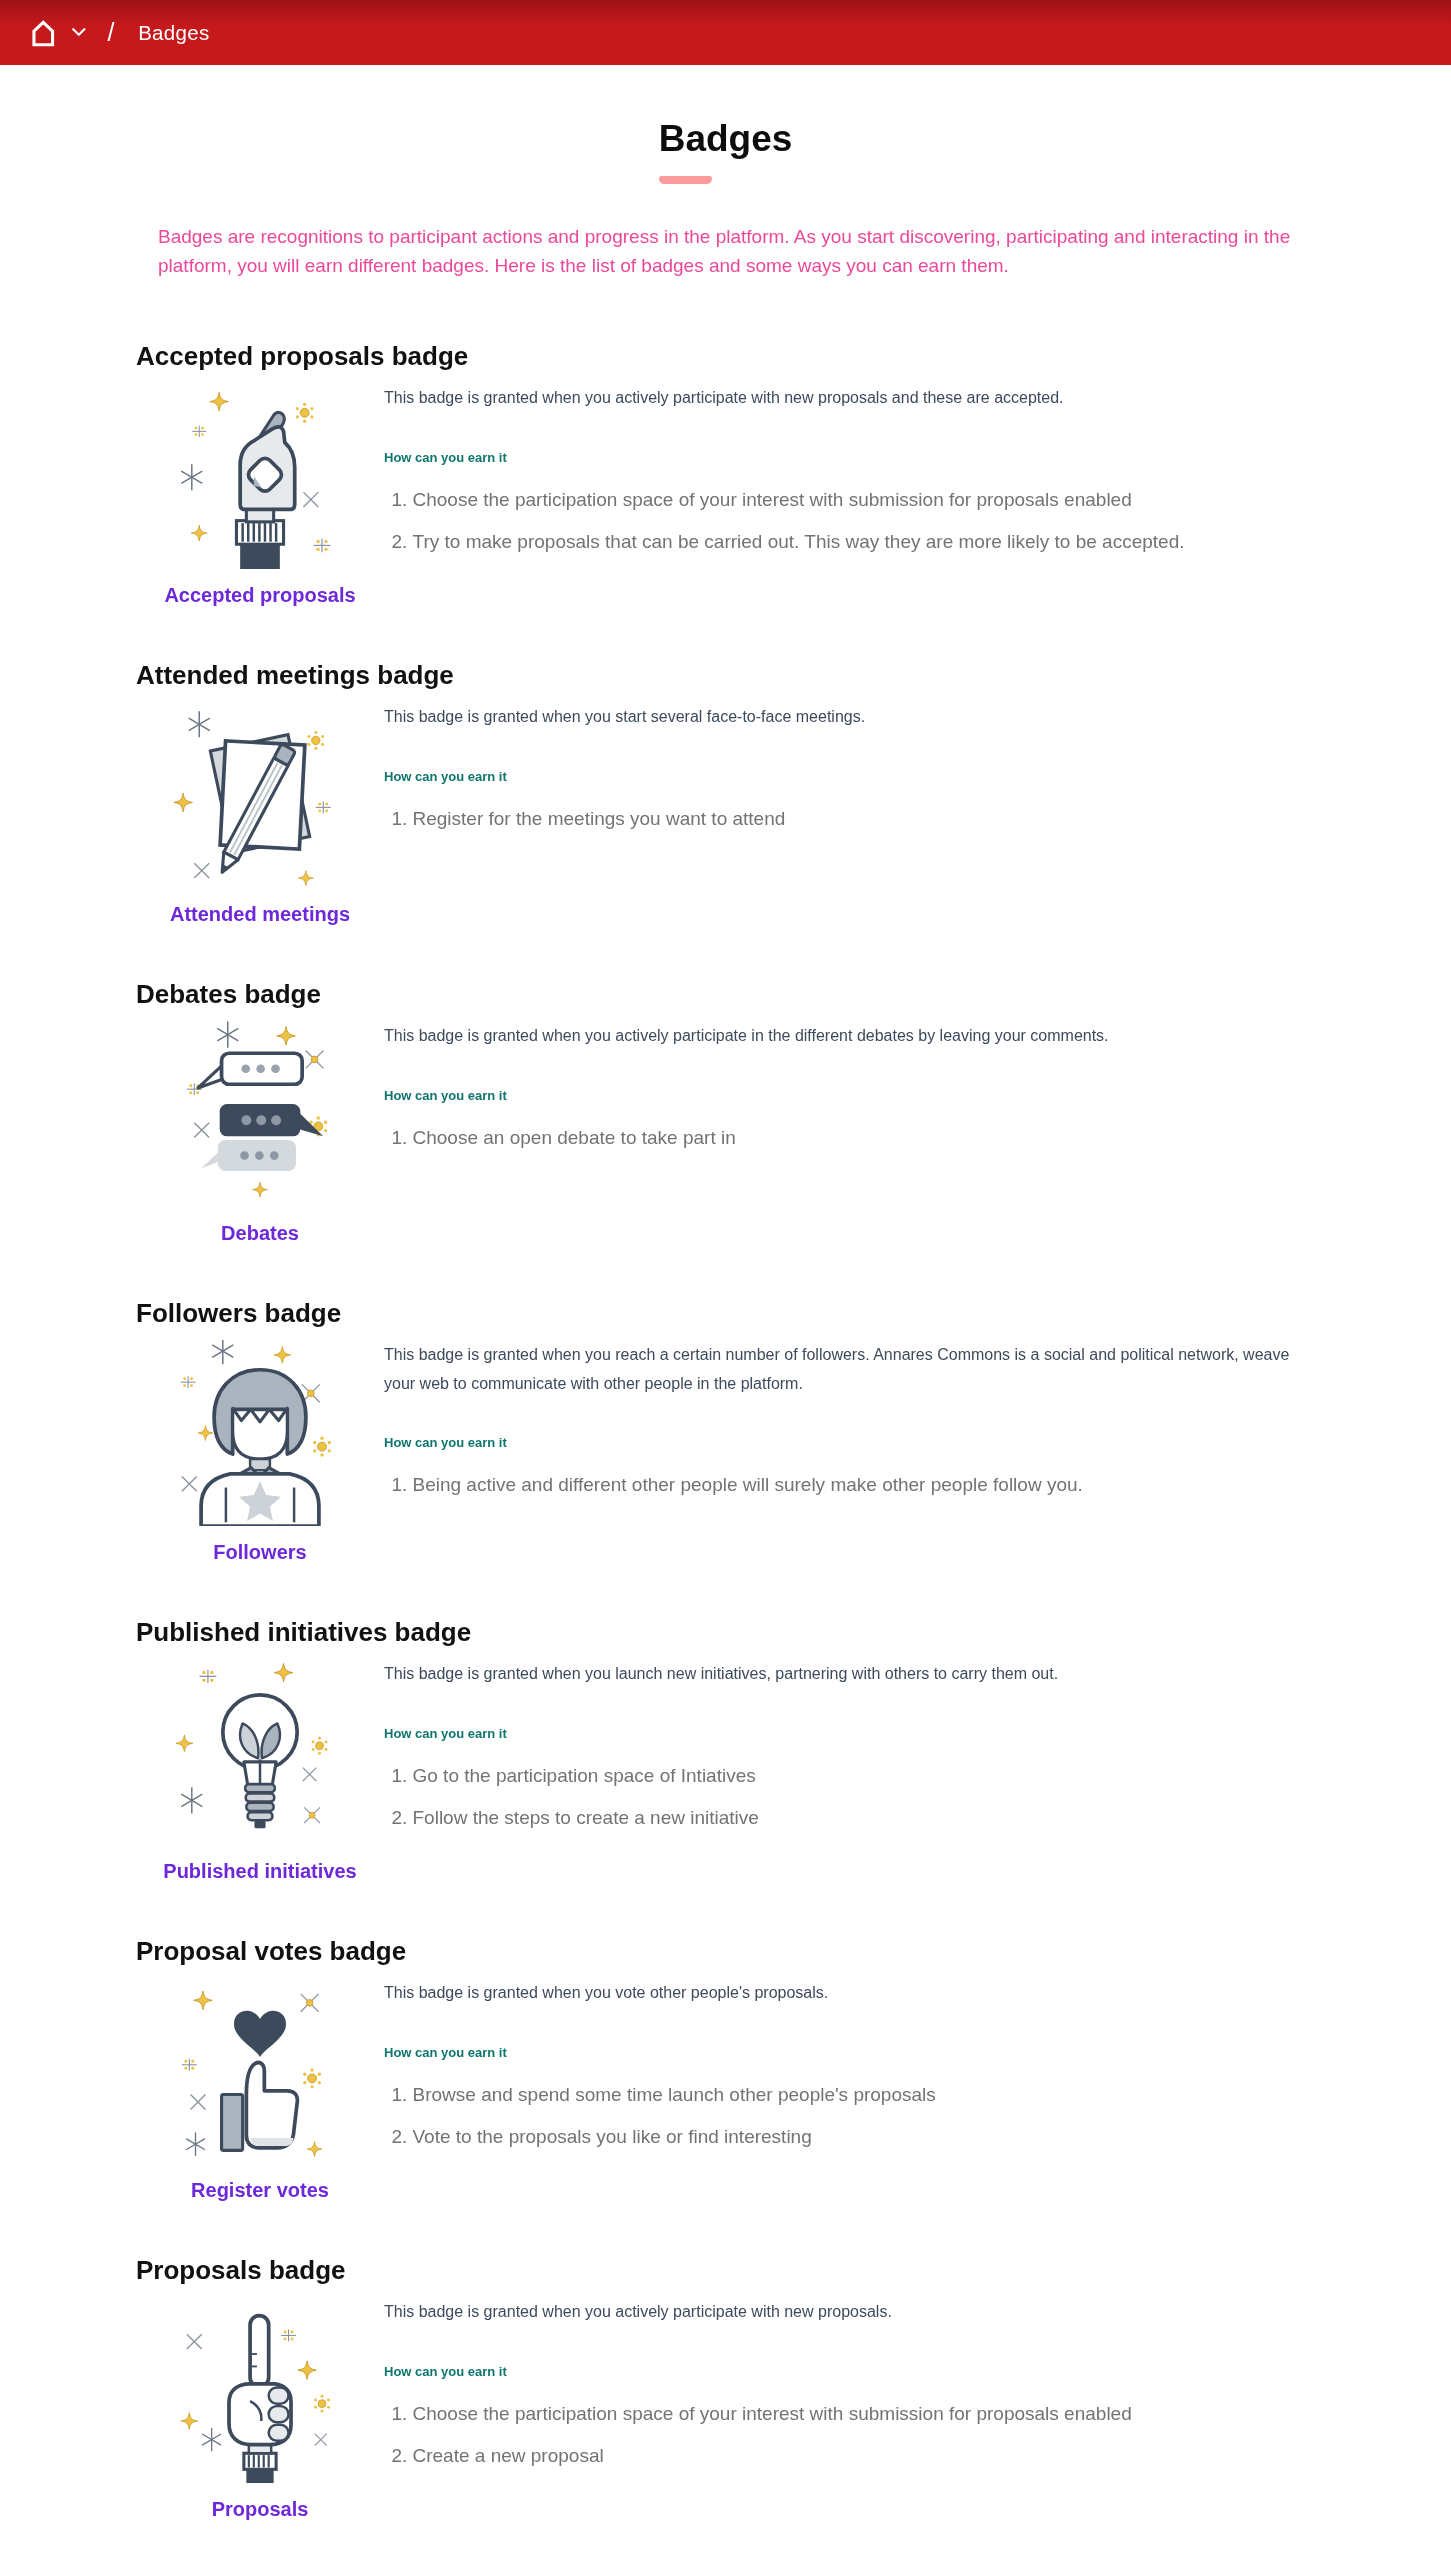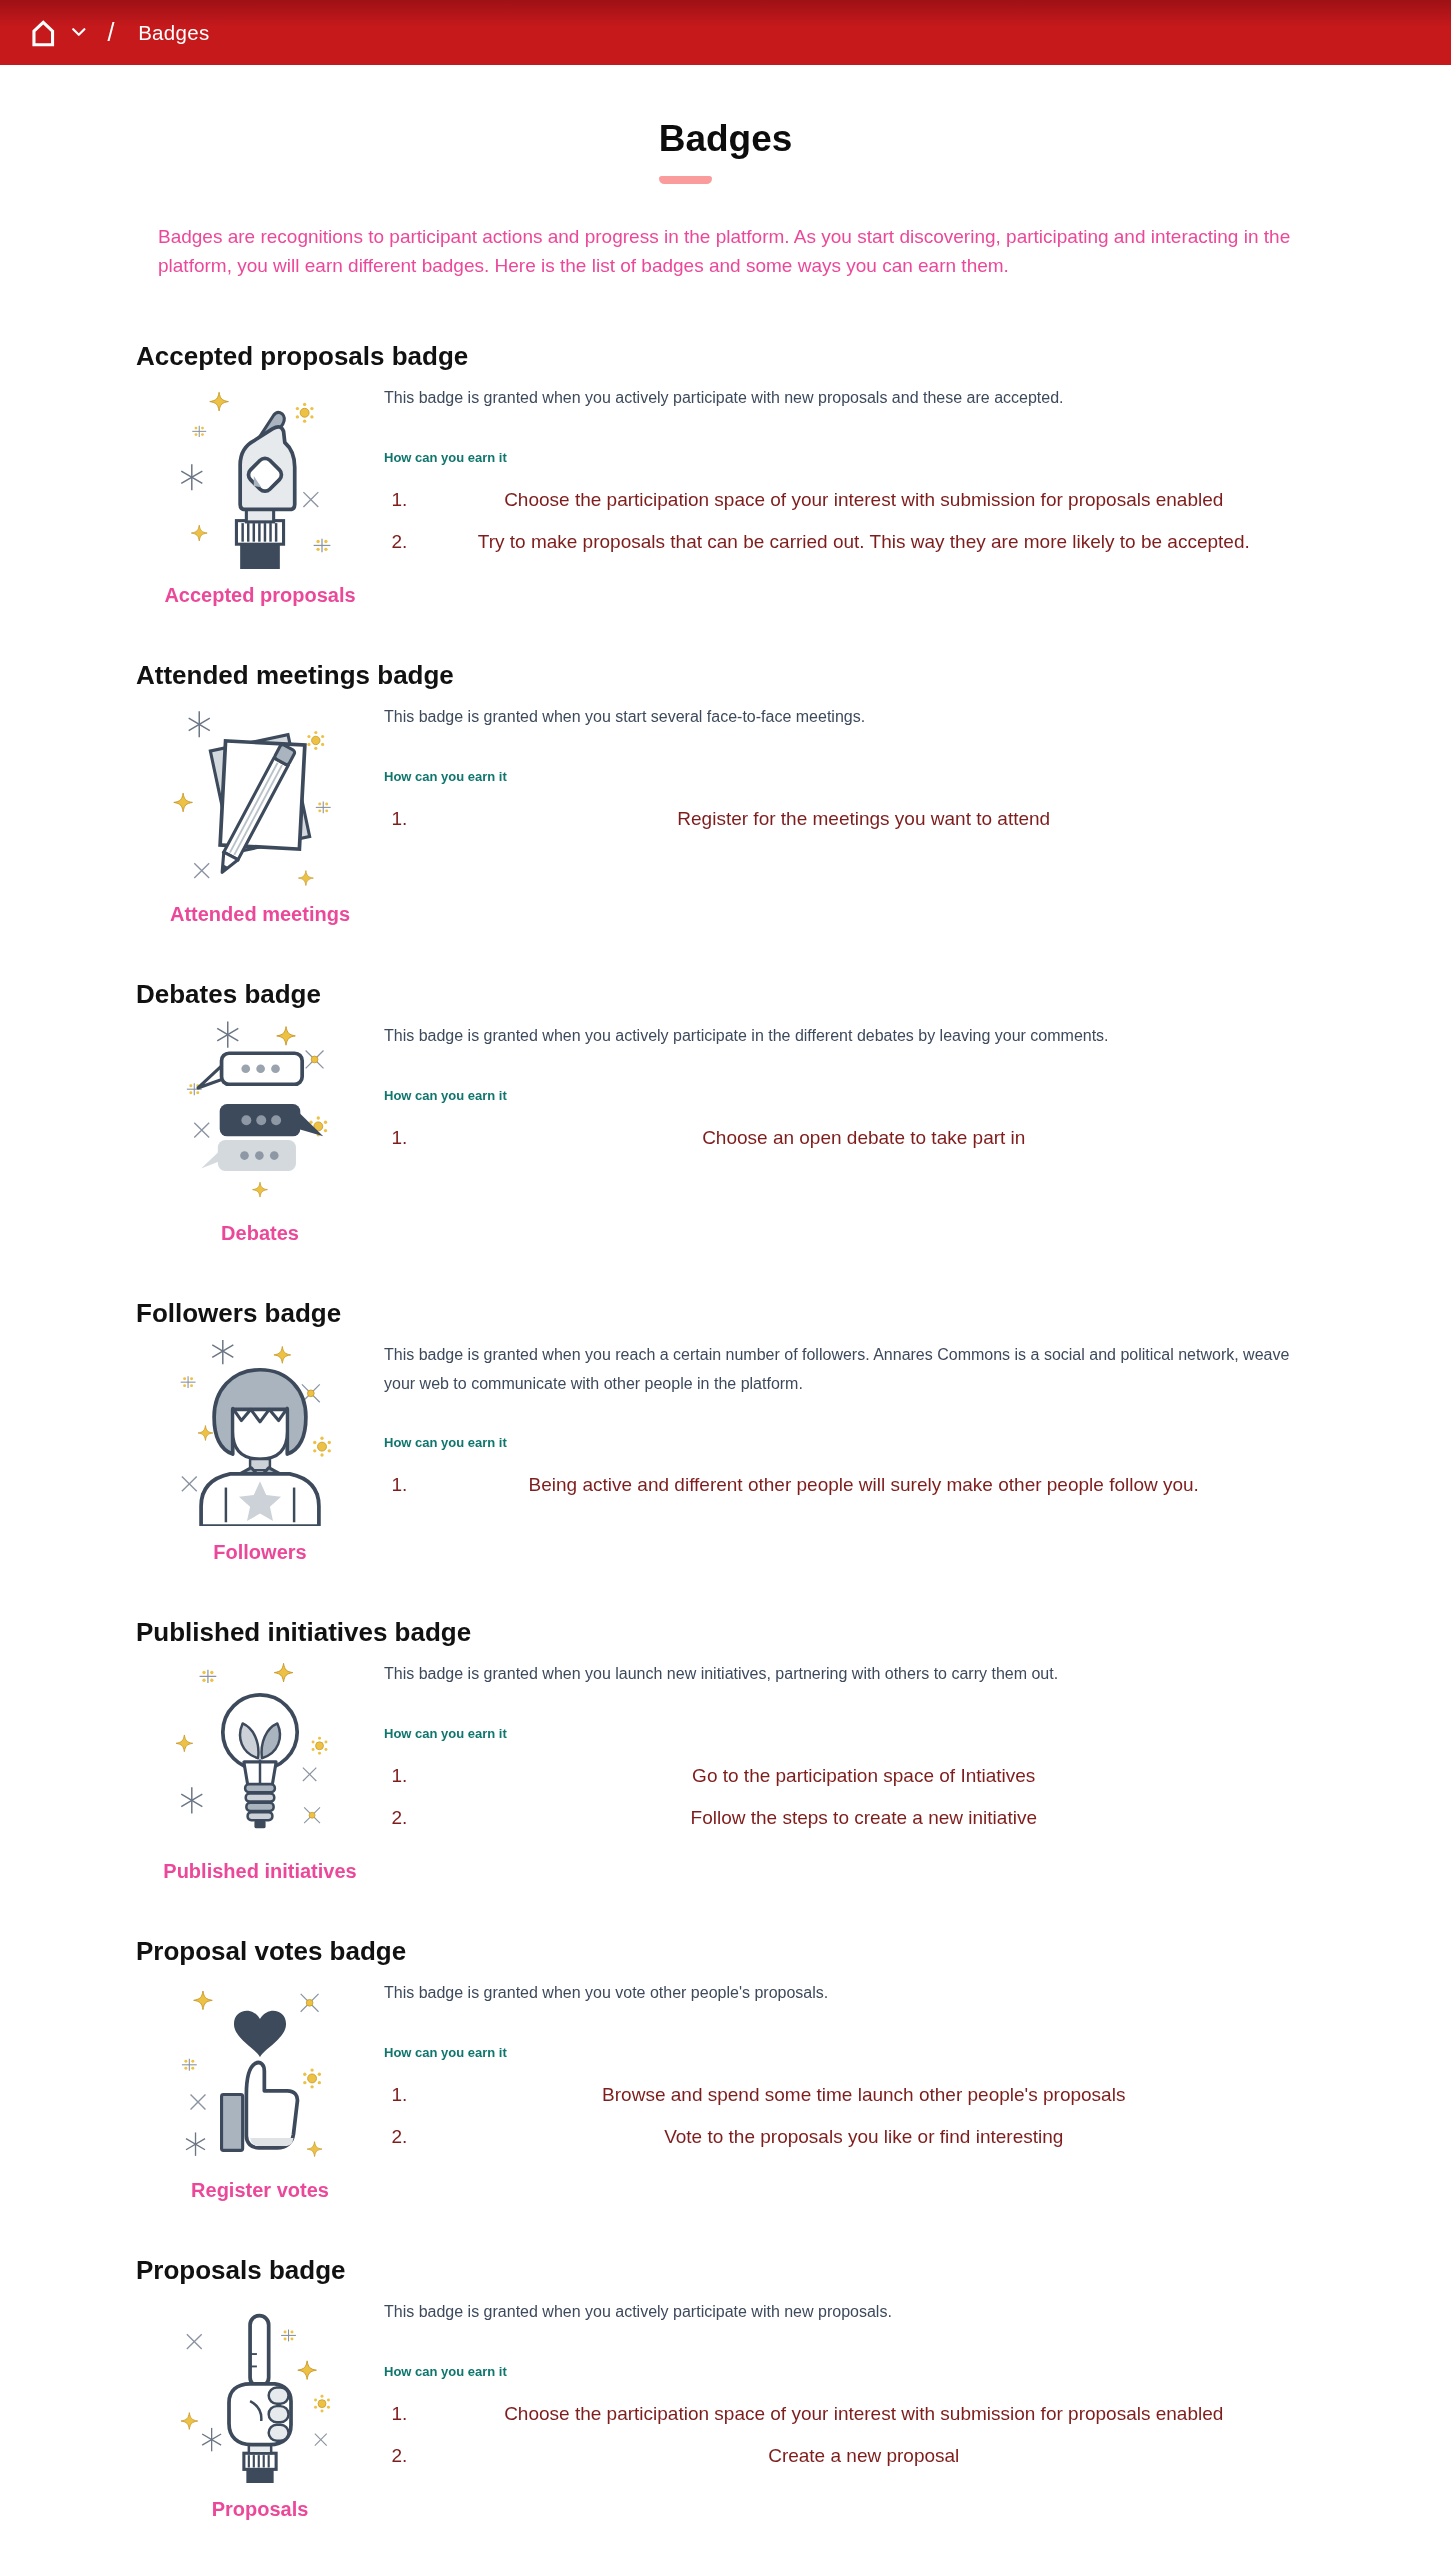--- a/index.html
+++ b/index.html
@@ -61,21 +61,21 @@
   }
   .media{display:flex;margin-top:11px;}
   figure{
     flex:none;width:248px;margin:0;text-align:center;
   }
   figure svg{display:block;margin:0 auto;width:186px;height:186px;}
   figcaption{
     margin-top:15px;
     font-size:20px;
     font-weight:700;
-    color:#ec4899;
+    color:#6d28d9;
   }
   .body-col{flex:1;padding-top:1.2px;}
   .desc{
     margin:0;
     font-size:16px;
     line-height:1.78;
     color:#3d4a5c;
     max-width:930px;
   }
   .how{
@@ -85,22 +85,21 @@
     color:#0f766e;
   }
   ol{
     margin:21px 0 0;
     padding-left:28.5px;
   }
   li{
     font-size:19px;
     line-height:1.5;
     margin-bottom:13.6px;
-    color:#7f1d1d;
-    text-align:center;
+    color:#737373;
   }
   .hiddefs{position:absolute;width:0;height:0;overflow:hidden;}
 </style>
 </head>
 <body>
 
 <svg class="hiddefs" aria-hidden="true">
   <defs>
     <g id="sp-star">
       <path d="M0,-15 C1.8,-4.5 4.5,-1.8 15,0 C4.5,1.8 1.8,4.5 0,15 C-1.8,4.5 -4.5,1.8 -15,0 C-4.5,-1.8 -1.8,-4.5 0,-15 Z" fill="#ecc144" stroke="#c9992b" stroke-width="1.5"></path>

